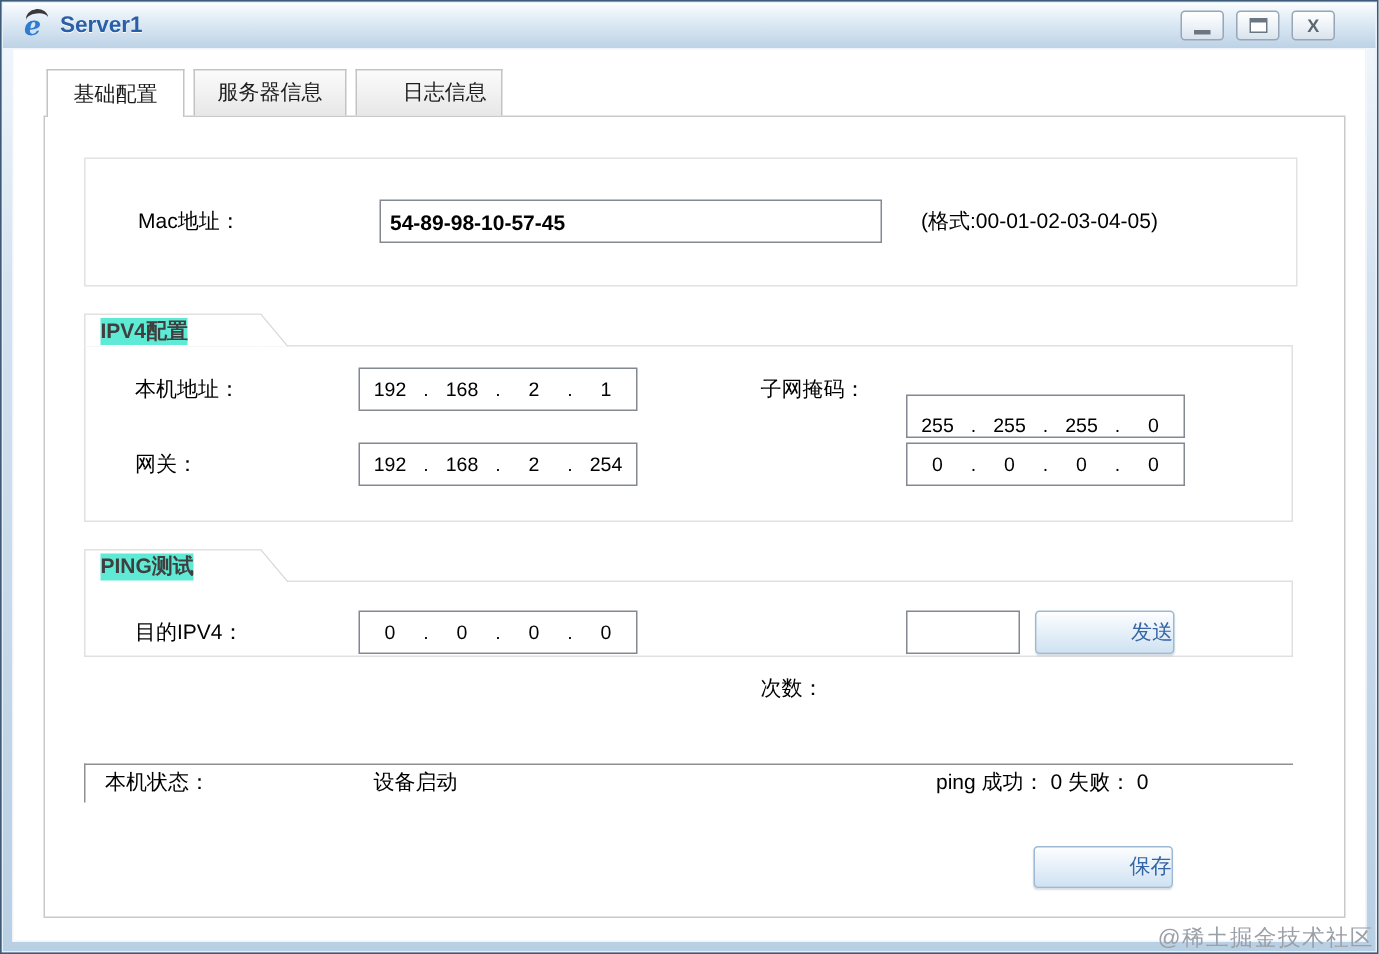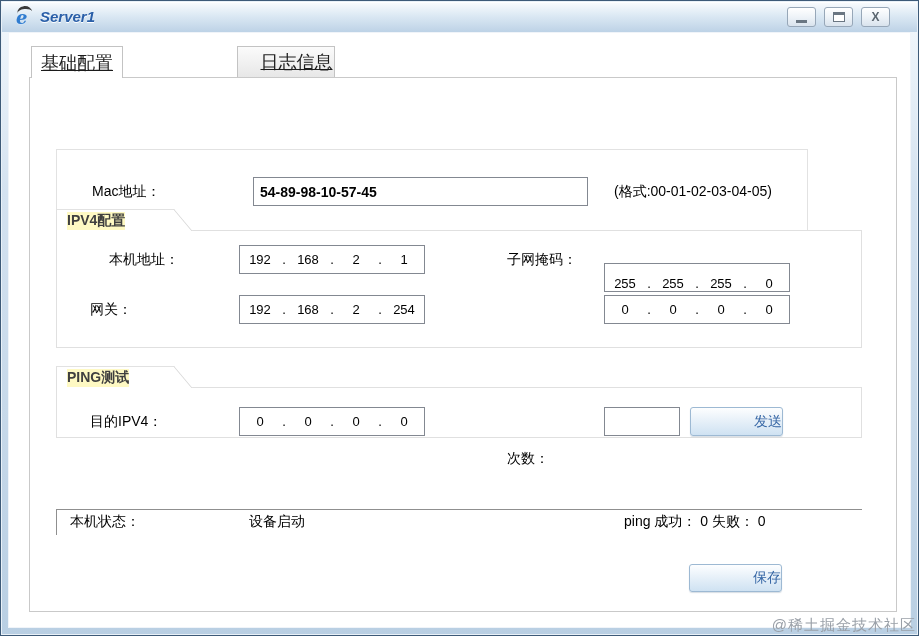--- a/index.html
+++ b/index.html
@@ -21,21 +21,21 @@
     position:absolute; top:0; left:3px; width:15px; height:8px;
     border-top:3px solid #3a3a3a; border-radius:60% 60% 0 0/100% 100% 0 0;
     transform:rotate(-6deg);
   }
   .app-icon .e-glyph {
     position:absolute; left:2px; top:1px; font:bold italic 18px "DejaVu Serif",serif;
     color:#2f7cd0; text-shadow:0 1px 0 #cfe2f5;
   }
   .title-text {
     position:absolute; left:38px; top:6px; font-size:15px; font-weight:bold;
-    color:#2a5fa8; text-shadow:0 1px 0 #ffffff;font-style:italic;
+    color:#2a5fa8; text-shadow:0 1px 0 #ffffff;
   }
   .win-btns { position:absolute; right:27px; top:5px; display:flex; gap:8px; }
   .win-btn {
     width:29px; height:20px; border:1px solid #97a7b8; border-radius:3px;
     background:linear-gradient(180deg,#ffffff 0%,#eef3f8 50%,#d9e3ed 100%);
     display:flex; align-items:center; justify-content:center;
     color:#5b6670; font-size:12px; font-weight:bold; cursor:default;
   }
   .min-bar { width:11px; height:3px; background:#6a7682; margin-top:8px; }
   .max-box { width:12px; height:10px; border:1px solid #6a7682; border-top:3px solid #6a7682; background:#fff; }
@@ -43,45 +43,44 @@
   .client {
     position:absolute; left:7px; top:31px; right:7px; bottom:7px; background:#ffffff;
     box-shadow:inset 0 0 0 1px #f0f4f9;
   }
   .panel {
     position:absolute; left:28px; top:76px; width:868px; height:535px;
     background:#fff; border:1px solid #c9c9c9;
   }
   .tab {
     position:absolute; top:45px; display:flex; align-items:center; justify-content:center;
-    font-size:18px; color:#1c1c1c; border:1px solid #c3c3c3; cursor:default;text-decoration:underline;
+    font-size:14px; color:#1c1c1c; border:1px solid #c3c3c3; cursor:default;
   }
   .tab.active { height:32px; background:#ffffff; border-bottom:none; z-index:3; }
   .tab.inactive { height:31px; background:linear-gradient(180deg,#fbfbfb 0%,#e7e7e7 100%); z-index:2; border-bottom:none; }
   
   .mac-box {
-    position:absolute; left:55px; top:104px; width:752px; height:86px;
+    position:absolute; left:55px; top:104px; width:809px; height:86px;
     border:1px solid #e2e2e2;
-    margin-top:44px;
   }
   .group-box {
     position:absolute; left:55px; width:806px; background:#fff;
     border:1px solid #e0e0e0; border-top:1px solid #e0e0e0;
   }
   .gtab {
     position:absolute; top:-22px; left:-1px; width:116px; height:22px; background:#fff;
     border-top:1px solid #e2e2e2; border-left:1px solid #e0e0e0;
     display:flex; align-items:center; padding-left:10px; z-index:2;
   }
   .gtab-diag {
     position:absolute; top:-22px; left:96px; width:21px; height:22px; background:#fff;
     border-top:1px solid #e2e2e2; border-right:1px solid #d6d6d6;
     transform:skewX(40deg); transform-origin:top left; z-index:1;
   }
-  .group-label { font-size:14px; font-weight:bold; color:#3f3f3f; white-space:nowrap; background:#fef9c3; position:relative; z-index:3; }
+  .group-label { font-size:14px; font-weight:bold; color:#3f3f3f; white-space:nowrap; background:#5eead4; position:relative; z-index:3; }
   .field-label { position:absolute; height:29px; line-height:29px; font-size:14px; color:#000; white-space:nowrap; }
   .hint { position:absolute; height:29px; line-height:29px; font-size:14px; color:#000; white-space:nowrap; }
   .text-input {
     position:absolute; height:29px; border:1px solid #838891; background:#fff;
     font-family:"Liberation Sans","DejaVu Sans",sans-serif; font-size:14px; color:#000;
     padding:0 6px; outline:none;
   }
   .ip-input {
     position:absolute; height:29px; width:186px; border:1px solid #838891; background:#fff;
     display:flex; align-items:center; justify-content:center; font-size:13px; color:#000;
@@ -126,39 +125,42 @@
         <span>X</span>
       </div>
     </div>
   </div>
 
   <div class="client"></div>
 
   <div class="tab active" style="left:30px; width:92px;">
     <span>基础配置</span>
   </div>
+  <div class="tab inactive" style="left:128px; width:102px;">
+    <span>服务器信息</span>
+  </div>
   <div class="tab inactive" style="left:236px; width:98px;padding-left:21px;">
     <span>日志信息</span>
   </div>
 
   <div class="panel"></div>
 
   <div class="mac-box">
     <div class="field-label" style="left:35px; top:27px;">Mac地址：</div>
     <input class="text-input" style="left: 196px; top: 27px; width: 335px; font-weight: bold;" type="text" value="54-89-98-10-57-45">
     <div class="hint" style="left:557px; top:27px;">(格式:00-01-02-03-04-05)</div>
   </div>
 
   <div class="group-box" style="top:229px; height:118px;">
     <div class="gtab-diag"></div>
     <div class="gtab">
       <span class="group-label">IPV4配置</span>
     </div>
 
-    <div class="field-label" style="left:33px; top:14px;margin-left:19px;">本机地址：</div>
+    <div class="field-label" style="left:33px; top:14px;">本机地址：</div>
     <div class="ip-input" style="left:182px; top:14px;">
       <span class="octet">192</span>
         <span class="dot">.</span>
         <span class="octet">168</span>
         <span class="dot">.</span>
         <span class="octet">2</span>
         <span class="dot">.</span>
         <span class="octet">1</span>
     </div>
     <div class="field-label" style="left:450px; top:14px;">子网掩码：</div>

